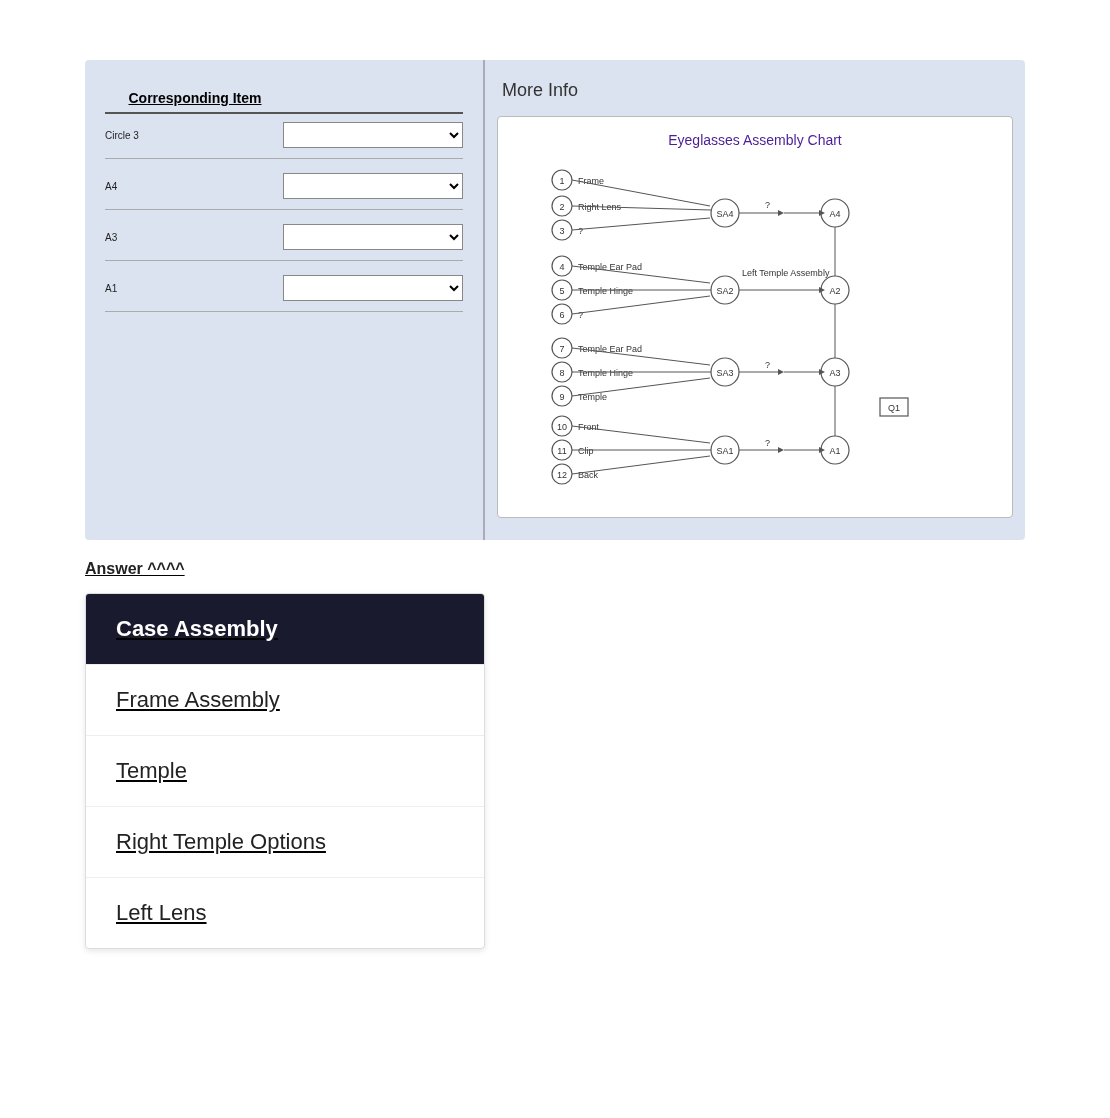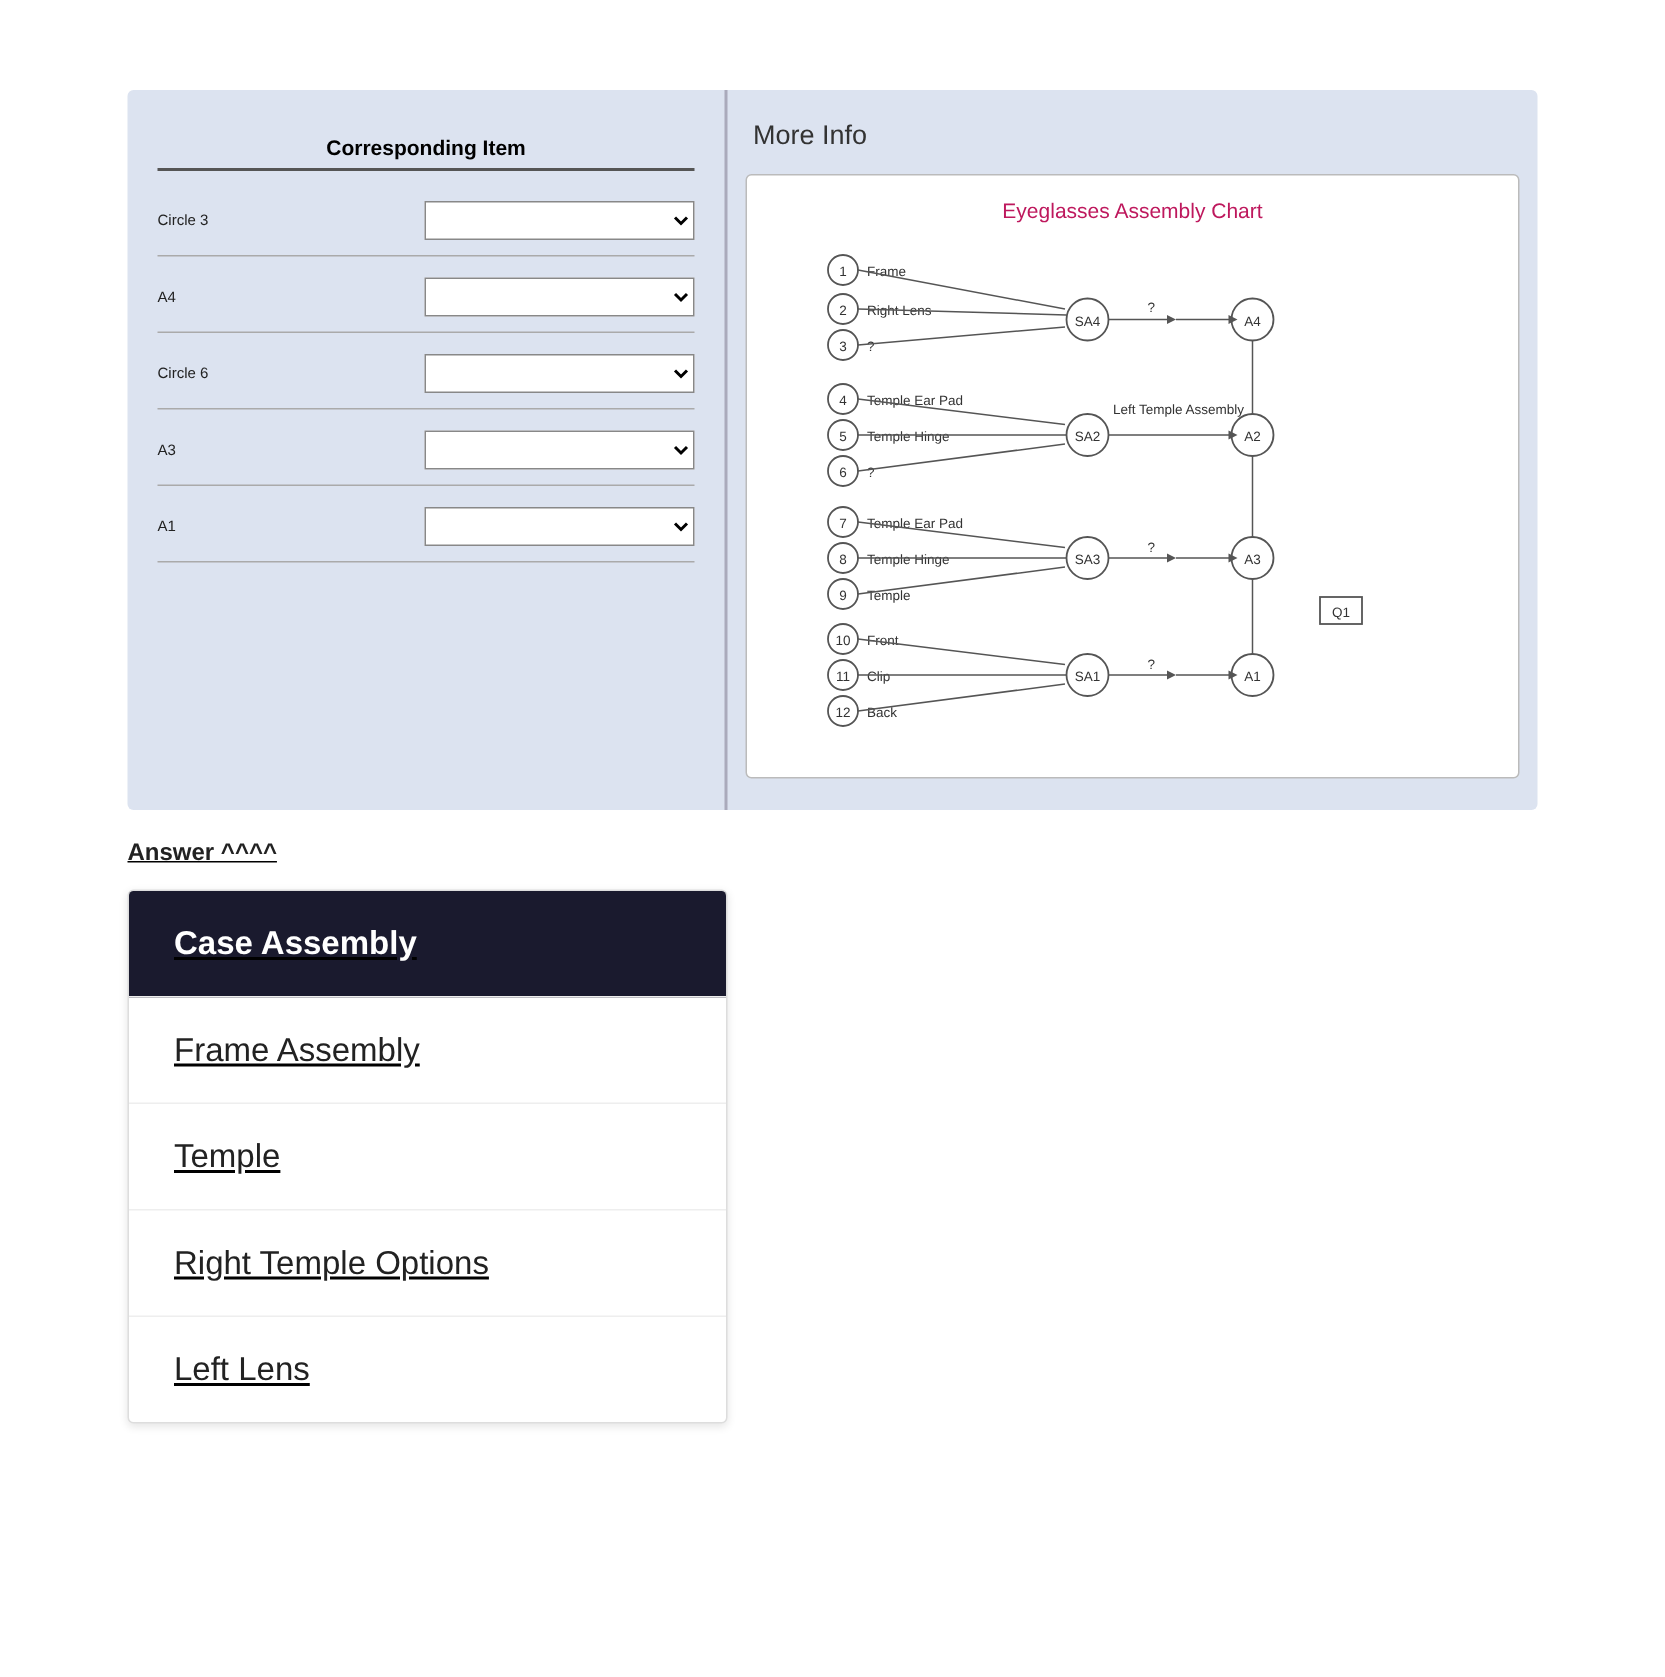--- a/index.html
+++ b/index.html
@@ -27,24 +27,25 @@
       padding: 30px 20px;
       border-right: 2px solid #aab;
     }
 
     .table-area {
       width: 100%;
     }
 
     .table-header-row {
       display: flex;
-      justify-content: center;
+      justify-content: flex-start;
       border-bottom: 2px solid #555;
       padding-bottom: 6px;
-      margin-bottom: 20px;
+      margin-bottom: 8px;
+      text-decoration: underline;
     }
 
     .col-header {
       font-weight: bold;
       font-size: 14px;
       width: 180px;
       text-align: center;
     }
 
     .table-row {
@@ -96,21 +97,21 @@
       border: 1px solid #bbb;
       border-radius: 4px;
       padding: 15px;
       width: 100%;
       min-height: 380px;
     }
 
     .diagram-title {
       text-align: center;
       font-size: 14px;
-      color: #be185d;
+      color: #4c1d95;
       margin-bottom: 10px;
     }
 
     
     .diagram-svg {
       width: 100%;
       height: 340px;
     }
 
     
@@ -175,28 +176,20 @@
           <div class="table-row">
     <span class="row-label">Circle 3</span>
     <div class="dropdown-cell">
       <select>
         <option value=""></option>
       </select>
     </div>
   </div>
           <div class="table-row">
     <span class="row-label">A4</span>
-    <div class="dropdown-cell">
-      <select>
-        <option value=""></option>
-      </select>
-    </div>
-  </div>
-          <div class="table-row">
-    <span class="row-label">Circle 6</span>
     <div class="dropdown-cell">
       <select>
         <option value=""></option>
       </select>
     </div>
   </div>
           <div class="table-row">
     <span class="row-label">A3</span>
     <div class="dropdown-cell">
       <select>

